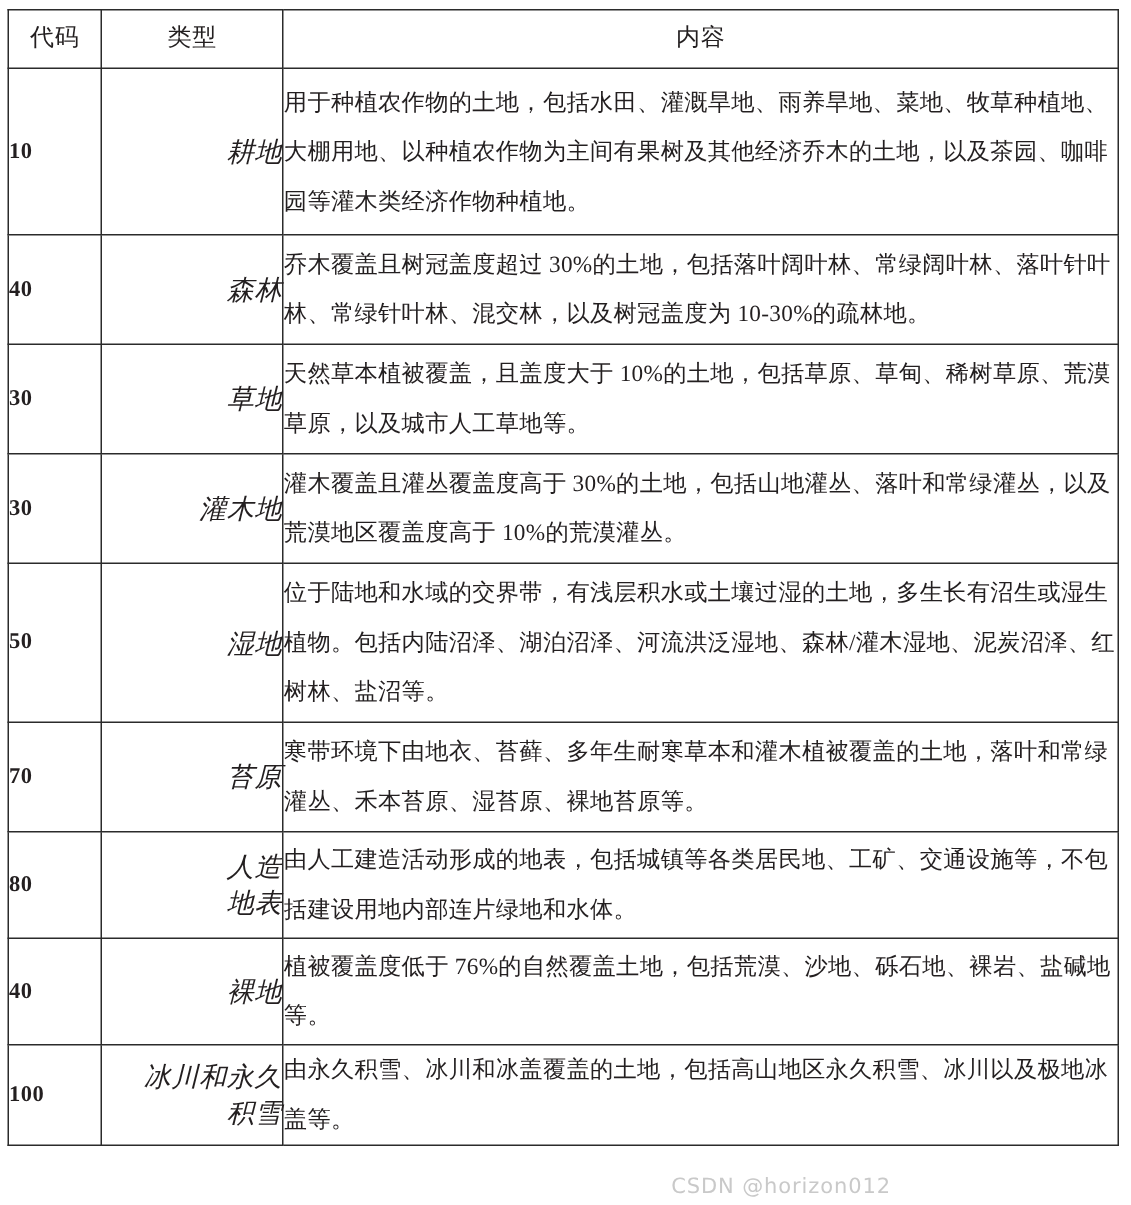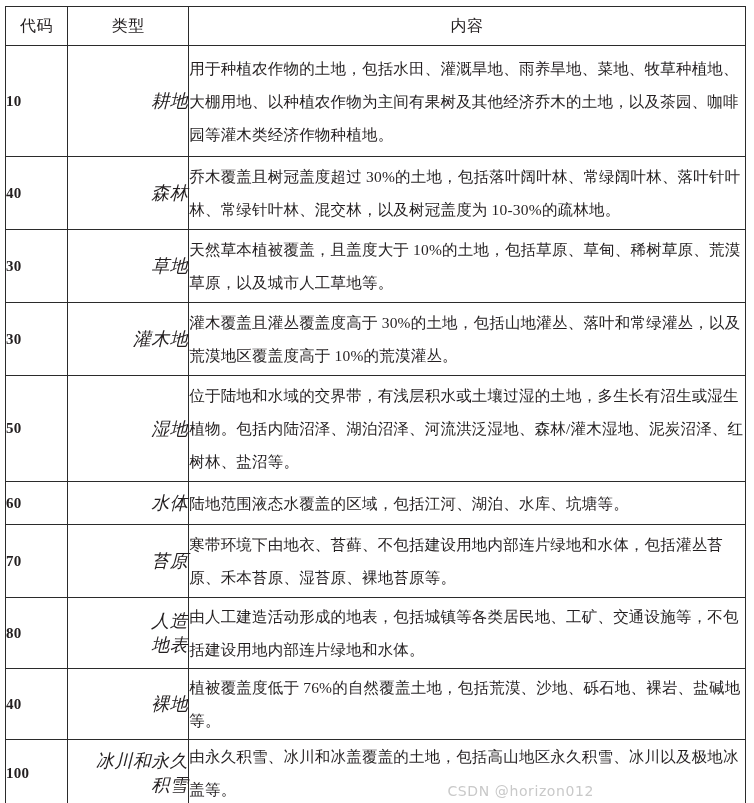--- a/index.html
+++ b/index.html
@@ -194,37 +194,28 @@
       <tr class="row-50">
         <td class="code-cell">50</td>
         <td class="type-cell">
             <span class="type-txt">湿地</span>
           </td>
         <td class="desc-cell">
             <span class="desc-txt">位于陆地和水域的交界带，有浅层积水或土壤过湿的土地，多生长有沼生或湿生植物。包括内陆沼泽、湖泊沼泽、河流洪泛湿地、森林/灌木湿地、泥炭沼泽、红树林、盐沼等。</span>
           </td>
       </tr>
 
-      <tr class="row-60">
-        <td class="code-cell">60</td>
-        <td class="type-cell">
-            <span class="type-txt">水体</span>
-          </td>
-        <td class="desc-cell">
-            <span class="desc-txt">陆地范围液态水覆盖的区域，包括江河、湖泊、水库、坑塘等。</span>
-          </td>
-      </tr>
 
       <tr class="row-70">
         <td class="code-cell">70</td>
         <td class="type-cell">
             <span class="type-txt">苔原</span>
           </td>
         <td class="desc-cell">
-            <span class="desc-txt">寒带环境下由地衣、苔藓、不包括建设用地内部连片绿地和水体，包括灌丛苔原、禾本苔原、湿苔原、裸地苔原等。</span>
+            <span class="desc-txt">寒带环境下由地衣、苔藓、多年生耐寒草本和灌木植被覆盖的土地，落叶和常绿灌丛、禾本苔原、湿苔原、裸地苔原等。</span>
           </td>
       </tr>
 
       <tr class="row-80">
         <td class="code-cell">80</td>
         <td class="type-cell">
             <span class="type-txt">人造
 地表</span>
           </td>
         <td class="desc-cell">

